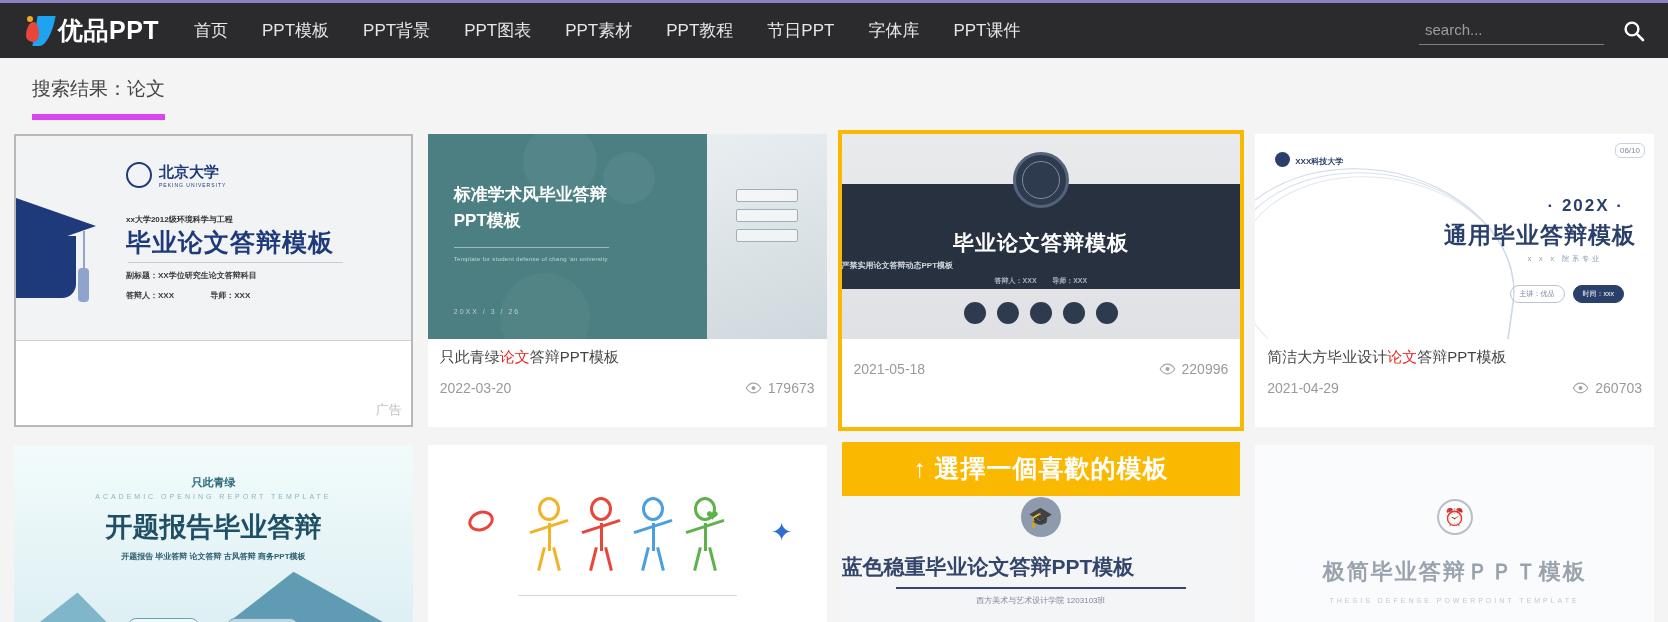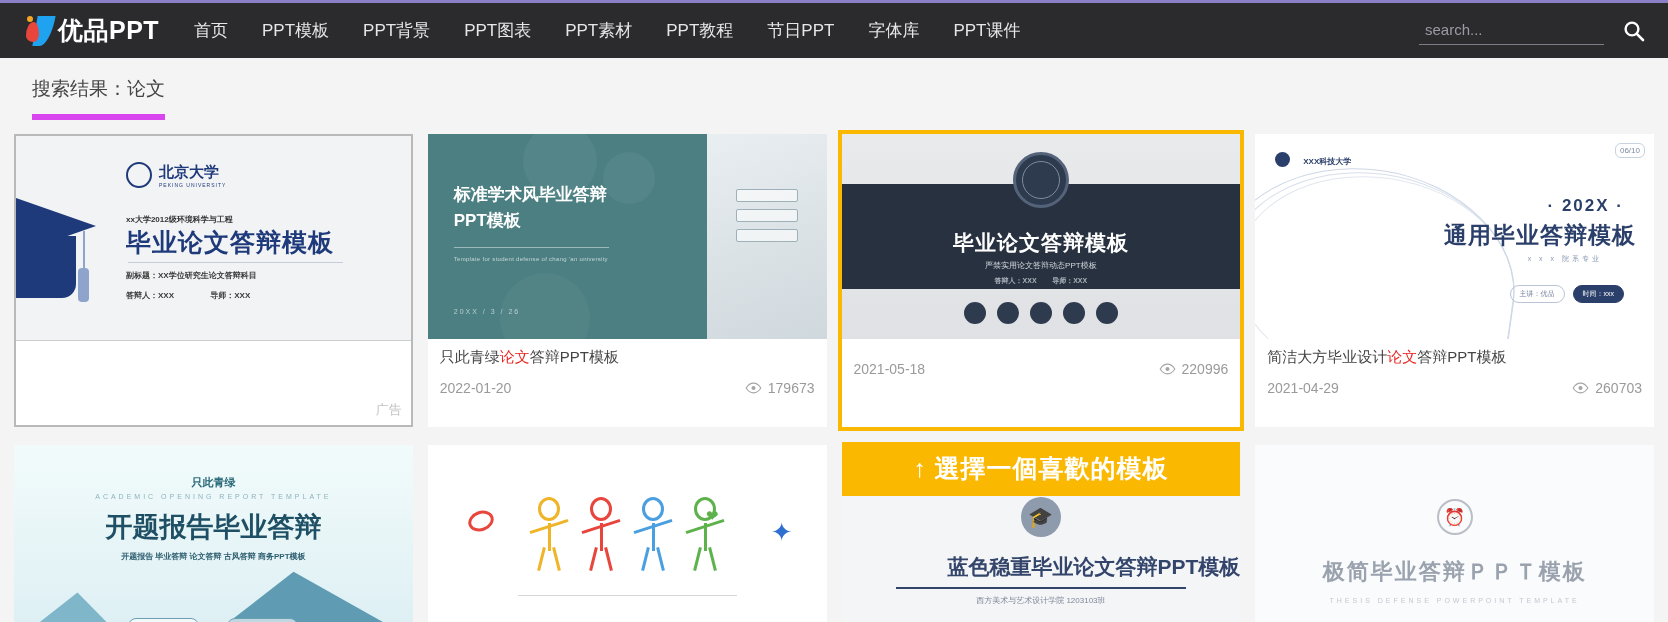--- a/index.html
+++ b/index.html
@@ -117,31 +117,31 @@
 
   .t3 { width:100%; height:100%; background:linear-gradient(#e9eaec,#dfe1e4); position:relative;}
   .t3 .band { position:absolute; left:0; right:0; top:50px; height:105px; background:#27313f; }
   .t3 .seal {
     position:absolute; left:50%; transform:translateX(-50%); top:18px;
     width:56px; height:56px; border-radius:50%; background:#2e3b4e;
     border:3px solid #55637a; z-index:2;
   }
   .t3 .seal:after{content:"";position:absolute;inset:6px;border:1px solid #7d8ba0;border-radius:50%;}
   .t3 h4 { position:absolute; top:95px; left:0; right:0; text-align:center; color:#fff; font-size:21px; font-weight:bold; letter-spacing:1px;}
-  .t3 .s1 { position:absolute; top:126px; left:0; right:0; text-align:center; color:#d4d8de; font-size:8px; font-weight:normal;}
+  .t3 .s1 { position:absolute; top:126px; left:0; right:0; text-align:left; color:#d4d8de; font-size:8px; font-weight:bold;}
   .t3 .s2 { position:absolute; top:142px; left:0; right:0; text-align:center; color:#aab1bb; font-size:7px; font-weight:bold;}
   .t3 .icons { position:absolute; top:168px; left:0; right:0; display:flex; justify-content:center; gap:11px; }
   .t3 .icons i { width:22px; height:22px; border-radius:50%; background:#2e3b4e; display:block;}
 
   .t4 { width:100%; height:100%; background:#fff; position:relative; overflow:hidden;}
   .t4 .wave { position:absolute; left:-40px; bottom:-60px; width:300px; height:230px;
     border-radius:50% 50% 0 50%; border:1px solid #cdd7e6; transform:rotate(8deg); }
   .t4 .wave:nth-child(2){ left:-30px; bottom:-52px; width:290px; height:218px; opacity:.8;}
   .t4 .wave:nth-child(3){ left:-20px; bottom:-44px; width:280px; height:206px; opacity:.6;}
-  .t4 .logo { position:absolute; top:16px; left:20px; display:flex; align-items:center; gap:13px;}
+  .t4 .logo { position:absolute; top:16px; left:20px; display:flex; align-items:center; gap:5px;}
   .t4 .logo .b { width:15px;height:15px;border-radius:50%;background:#2b3f6b;}
   .t4 .logo .tx { color:#2b3f6b; font-size:8px; font-weight:bold;}
   .t4 .year { position:absolute; top:62px; right:30px; color:#2b3f6b; font-size:17px; font-weight:bold; letter-spacing:2px;}
   .t4 h4 { position:absolute; top:86px; right:18px; color:#2b3f6b; font-size:23px; font-weight:bold; letter-spacing:1px;}
   .t4 .sm { position:absolute; top:120px; right:52px; color:#8c9bb5; font-size:7px; letter-spacing:3px;}
   .t4 .badge { position:absolute; top:9px; right:9px; border:1px solid #c9d2e0; border-radius:6px; color:#7d8aa3; font-size:8px; padding:2px 4px;}
   .t4 .btns { position:absolute; bottom:36px; right:30px; display:flex; gap:8px;}
   .t4 .btns span { font-size:7px; padding:3px 9px; border-radius:9px; border:1px solid #b9c4d6; color:#6c7b96;}
   .t4 .btns span.dark { background:#2b3f6b; color:#fff; border-color:#2b3f6b;}
 
@@ -181,21 +181,21 @@
   .t6 .p .leg { position:absolute; bottom:0; left:8px; width:3px;height:24px;background:currentColor; transform:rotate(14deg);}
   .t6 .p .leg2{ position:absolute; bottom:0; right:8px; width:3px;height:24px;background:currentColor; transform:rotate(-14deg);}
   .t6 .ground { position:absolute; top:150px; left:90px; right:90px; height:1px; background:#d7d7d7;}
   .t6 .saturn { position:absolute; top:66px; left:40px; width:26px;height:20px;border:3px solid #e8453c; border-radius:50%; transform:rotate(-20deg);}
   .t6 .star { position:absolute; top:72px; right:34px; color:#2f6fd0; font-size:26px;}
   .t6 .heart{ position:absolute; top:62px; right:108px; color:#5eb24c; font-size:15px;}
 
   .t7 { width:100%; height:100%; background:#f4f5f7; position:relative;}
   .t7 .ico { position:absolute; top:52px; left:50%; transform:translateX(-50%);
     width:40px;height:40px;border-radius:50%;background:#8e9bad; display:flex;align-items:center;justify-content:center;color:#fff;font-size:20px;}
-  .t7 h4 { position:absolute; top:108px; left:0;right:0; text-align:right; color:#33456b; font-size:21px; font-weight:bold;}
+  .t7 h4 { position:absolute; top:108px; left:0;right:0; text-align:left; color:#33456b; font-size:21px; font-weight:bold;}
   .t7 .rule{ position:absolute; top:142px; left:54px; right:54px; height:2px; background:#33456b;}
   .t7 .s { position:absolute; top:150px; left:0;right:0;text-align:center;color:#7f8798;font-size:8px;}
 
   .t8 { width:100%; height:100%; background:#fafbfc; position:relative;}
   .t8 .ico { position:absolute; top:54px; left:50%; transform:translateX(-50%);
     width:36px;height:36px;border-radius:50%;border:2px solid #b9bec7; display:flex;align-items:center;justify-content:center;color:#9aa0ab;font-size:17px;}
   .t8 h4 { position:absolute; top:112px; left:0;right:0;text-align:center;color:#9aa2ae;font-size:22px;letter-spacing:2px;}
   .t8 .s { position:absolute; top:152px; left:0;right:0;text-align:center;color:#c3c8d0;font-size:7px;letter-spacing:3px;}
 </style>
 </head>
@@ -293,21 +293,21 @@
             <div class="pill"></div>
             <div class="pill"></div>
         </div>
       </div>
     </div>
     <div class="card-meta">
       <div class="card-title">
         <span>只此青绿</span><span class="hl">论文</span><span>答辩PPT模板</span>
       </div>
       <div class="card-sub">
-        <span>2022-01-20</span>
+        <span>2022-03-20</span>
         <span class="views">
           <svg width="17" height="12" viewBox="0 0 20 13">
             <path d="M10 0.8C4.8 0.8 1.4 6.5 1.4 6.5S4.8 12.2 10 12.2 18.6 6.5 18.6 6.5 15.2 0.8 10 0.8z" fill="none" stroke="#a5a5a5" stroke-width="1.3"></path>
             <circle cx="10" cy="6.5" r="2.4" fill="#a5a5a5"></circle>
           </svg>
           <span>179673</span>
         </span>
       </div>
     </div>
   </div>

